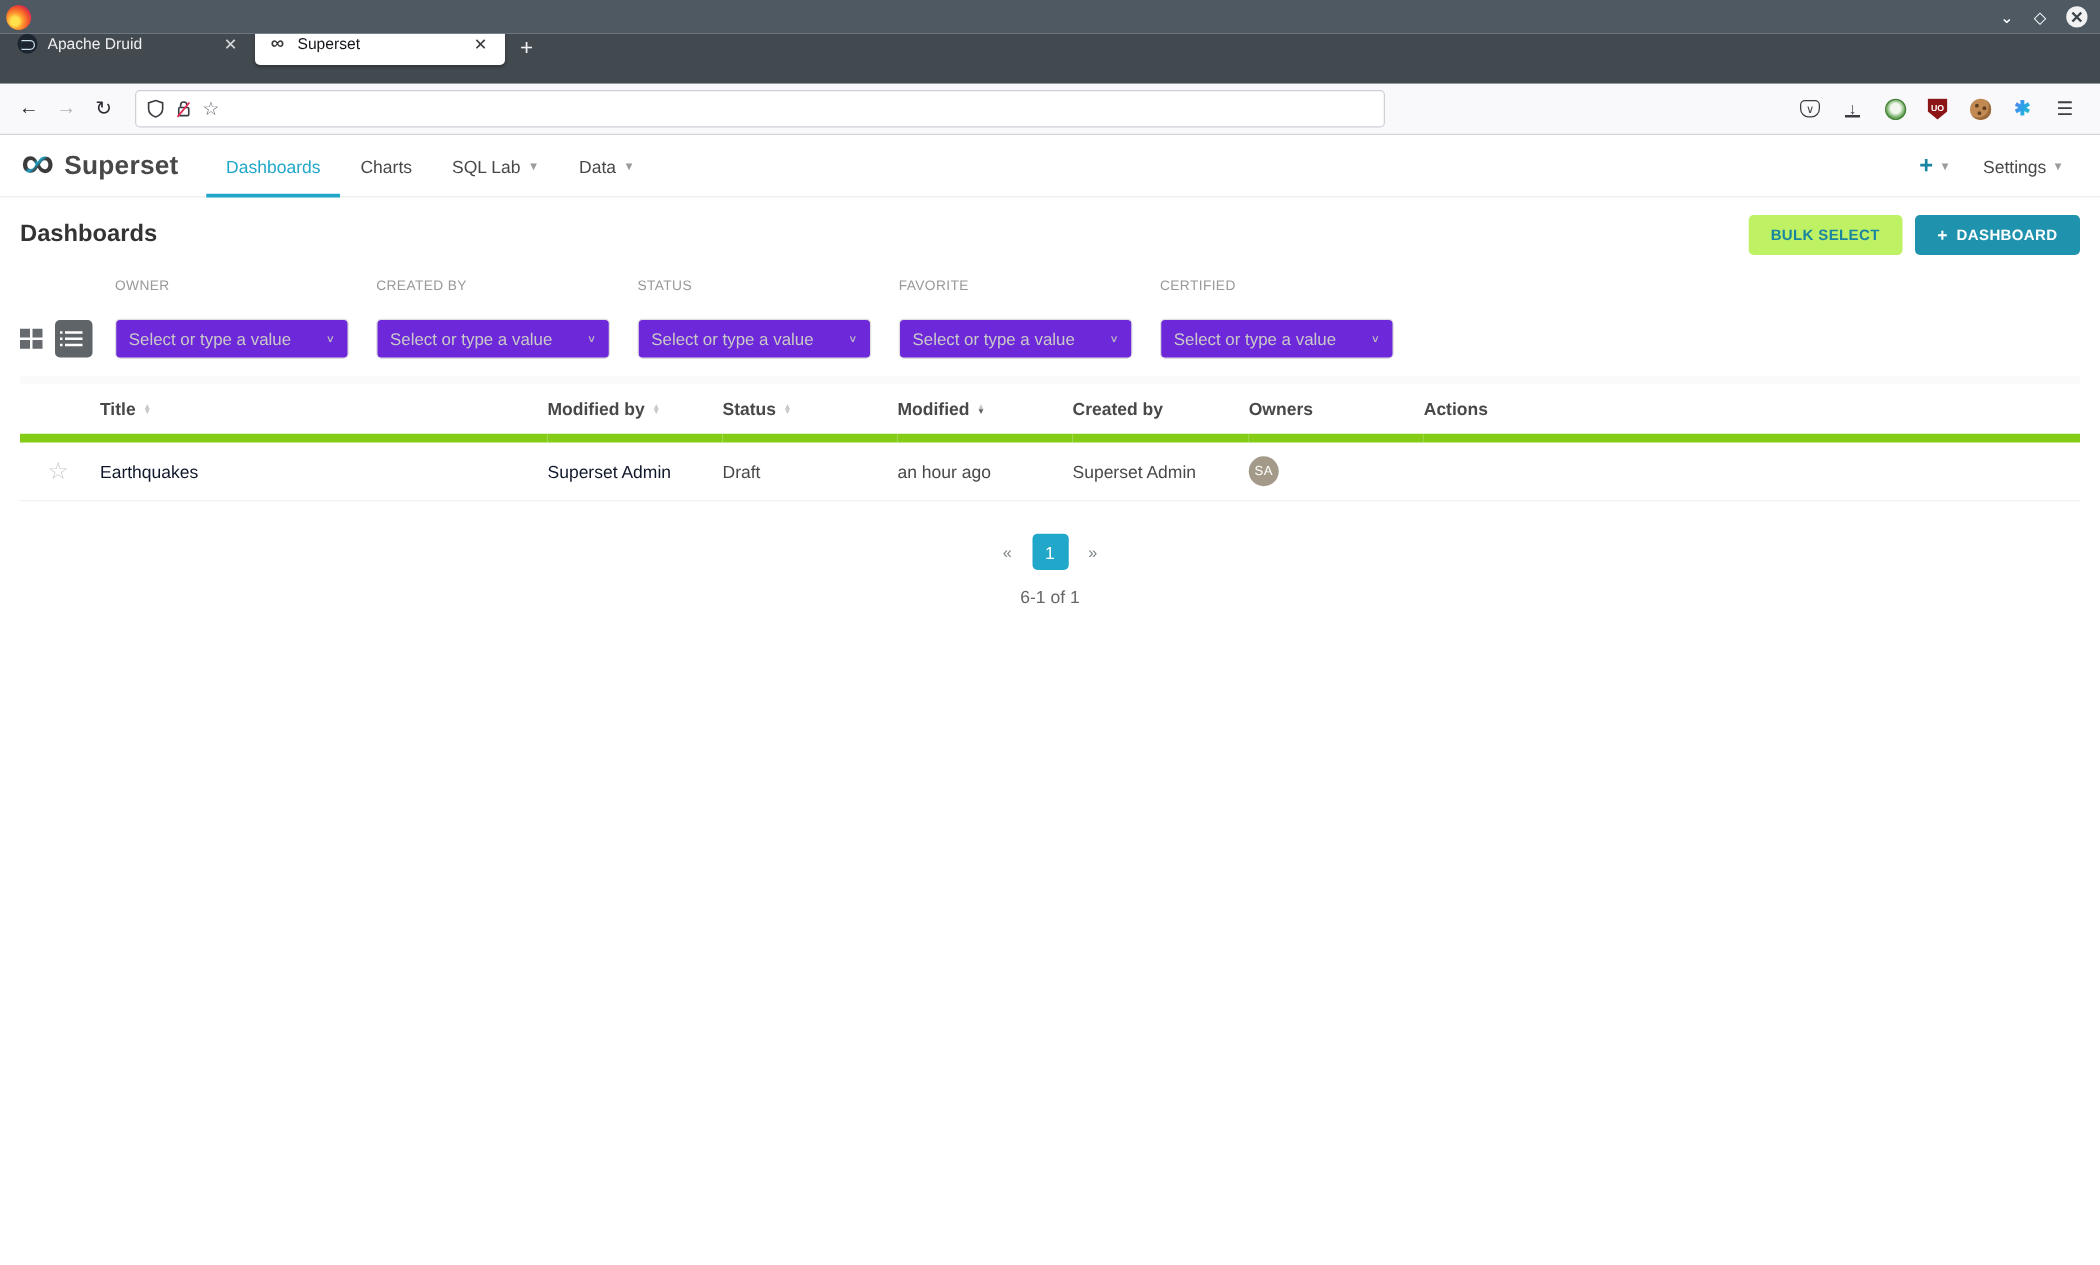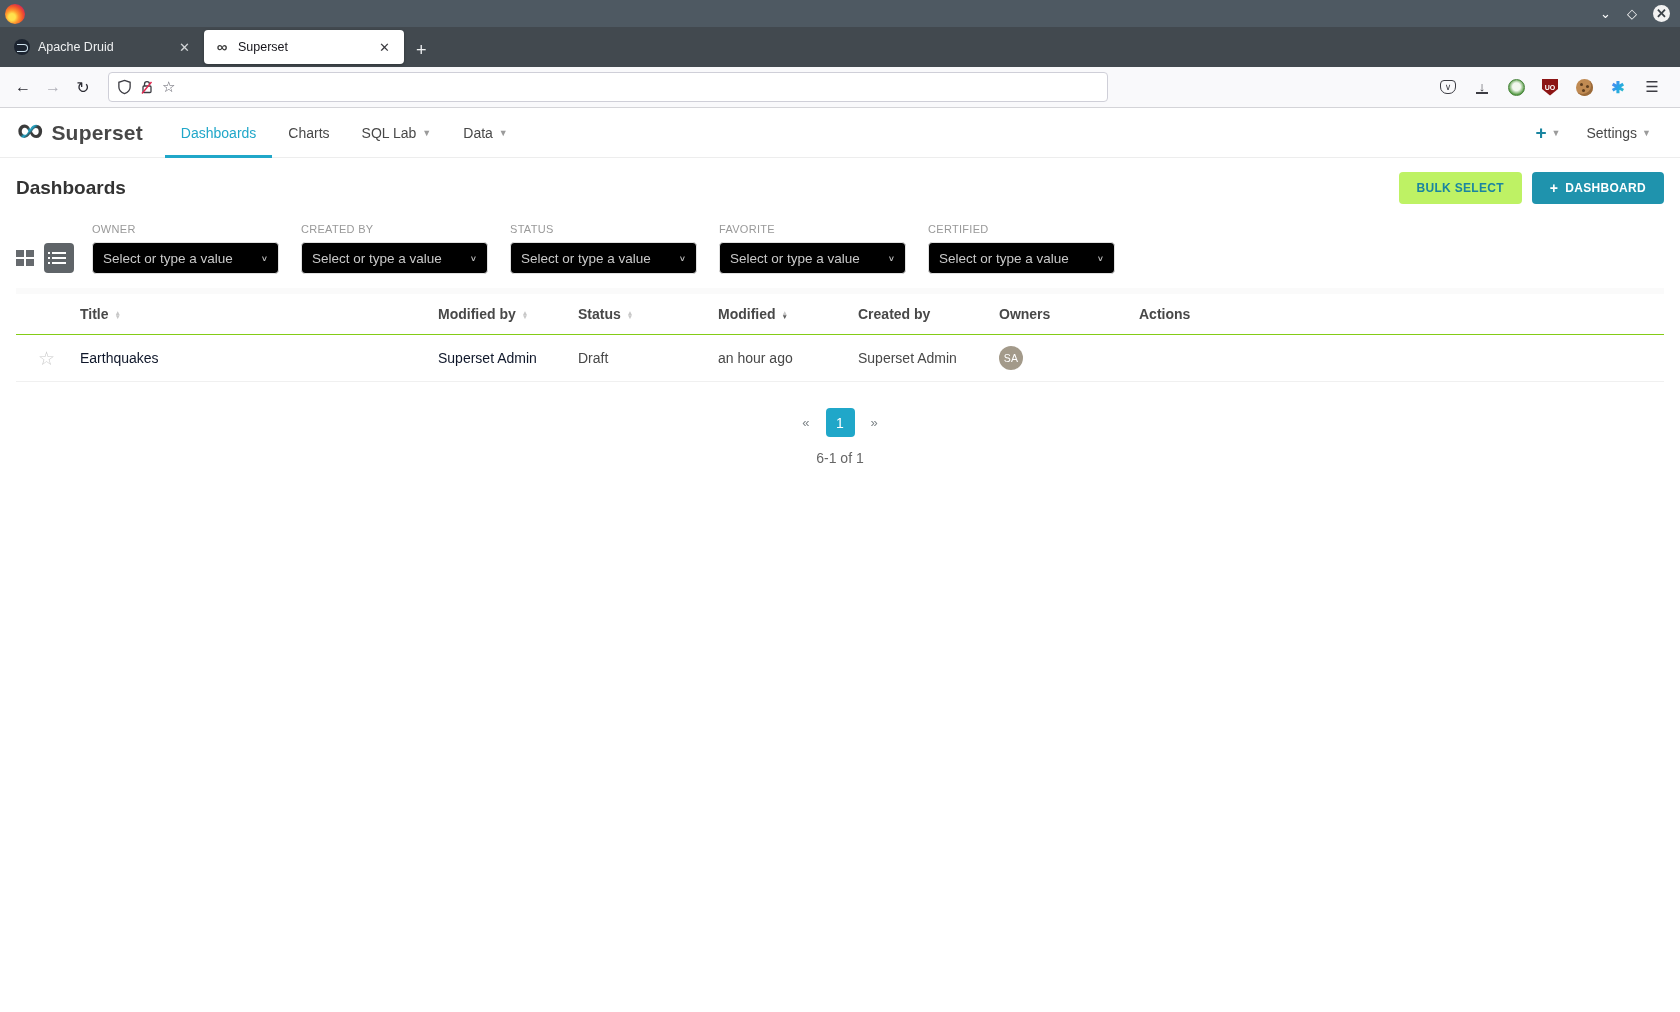--- a/index.html
+++ b/index.html
@@ -8,21 +8,21 @@
   
   .titlebar { height:27px; background:#4e5962; display:flex; align-items:center; position:relative; }
   .ff-logo { width:20px; height:20px; border-radius:50%; margin-left:5px;
              background:radial-gradient(circle at 35% 65%, #ffe14d 0 18%, #ff9a2e 35%, #f0512c 60%, #b5007f 95%); }
   .win-title { position:absolute; left:0; right:0; text-align:center; color:#e7eaec; font-size:13px; }
   .win-controls { margin-left:auto; display:flex; align-items:center; gap:16px; padding-right:10px; z-index:2; }
   .win-controls span { color:#ffffff; font-size:13px; line-height:1; cursor:default; }
   .close-circle { width:17px; height:17px; border-radius:50%; background:#f2f2f2; color:#3b4248 !important;
                   display:flex; align-items:center; justify-content:center; font-size:11px; font-weight:bold; }
 
-  .tabbar { height:40px; background:#42494f; display:flex; align-items:flex-end; padding:0 4px; }
+  .tabbar { height:40px; background:#42494f; display:flex; align-items:flex-end; padding:12px 4px; }
   .tab { height:34px; margin-bottom:3px; border-radius:4px; display:flex; align-items:center; padding:0 10px; width:200px; }
   .tab.inactive { color:#eef0f1; }
   .tab.active { background:#ffffff; color:#15141a; box-shadow:0 1px 3px rgba(0,0,0,.3); }
   .tab .favicon { width:16px; height:16px; margin-right:8px; flex:none; }
   .tab .tab-label { font-size:12.5px; flex:1; white-space:nowrap; overflow:hidden; }
   .tab .tab-close { font-size:13px; opacity:.85; padding:2px 4px; border-radius:3px; }
   .druid-fav { border-radius:50%; background:#1c2430; position:relative; }
   .druid-fav::after { content:""; position:absolute; left:3px; top:5px; width:10px; height:6px; border:1.5px solid #cfe3ef; border-left:none; border-radius:0 6px 6px 0; }
   .superset-fav { font-weight:bold; color:#3b3b3b; font-size:15px; line-height:16px; text-align:center; }
   .newtab-btn { color:#eef0f1; font-size:18px; padding:0 12px 6px 12px; }
@@ -75,33 +75,33 @@
 
   .filter-bar { display:flex; align-items:flex-end; padding:6px 16px 14px 16px; }
   .view-toggle { display:flex; align-items:center; gap:10px; margin-right:18px; height:32px; }
   .grid-ico { width:18px; height:16px; display:grid; grid-template-columns:8px 8px; grid-template-rows:7px 7px; gap:2px; }
   .grid-ico i { background:#666a6e; }
   .list-ico-wrap { width:30px; height:30px; border-radius:4px; background:#5f6468; display:flex; align-items:center; justify-content:center; }
   .list-ico { display:flex; flex-direction:column; gap:3px; }
   .list-ico i { display:block; width:14px; height:2px; background:#ffffff; position:relative; }
   .list-ico i::before { content:""; position:absolute; left:-4px; top:0; width:2px; height:2px; background:#ffffff; }
   .filter-group { width:187px; margin-right:22px; }
-  .filter-label { font-size:11px; color:#999999; letter-spacing:.3px; margin-bottom:7px; }
-  .filter-select { height:32px; border:1px solid #e0e0e0; border-radius:4px; background:#000000; display:flex; align-items:center; padding:0 10px; }
+  .filter-label { font-size:11px; color:#999999; letter-spacing:.3px; margin-bottom:20px; }
+  .filter-select { height:32px; border:1px solid #e0e0e0; border-radius:4px; background:#6d28d9; display:flex; align-items:center; padding:0 10px; }
   .filter-placeholder { flex:1; font-size:13.5px; color:#c9c9c9; white-space:nowrap; overflow:hidden; }
   .filter-chevron { font-size:10px; color:#c0c0c0; transform:scaleY(.8); }
   .search-group { margin-left:0; }
   .search-box { height:32px; border:1px solid #e0e0e0; border-radius:4px; display:flex; align-items:center; padding:0 9px; background:#fff; }
   .search-box .mag { font-size:13px; color:#b9b9b9; margin-right:6px; }
   .search-box input { border:none; outline:none; flex:1; font-size:13.5px; color:#444; font-family:inherit; background:transparent; }
   .search-box input::placeholder { color:#c9c9c9; }
 
   .table-wrap { margin:0 16px; border-top:6px solid #fafafa; }
   table { width:100%; border-collapse:collapse; table-layout:fixed; }
-  th { text-align:left; font-size:14px; font-weight:bold; color:#484848; padding:12px 8px 12px 0; border-bottom:1px solid #84cc16; }
+  th { text-align:left; font-size:14px; font-weight:bold; color:#484848; padding:12px 8px 12px 0; border-bottom:7px solid #84cc16; }
   td { font-size:14px; color:#484848; padding:11px 8px 11px 0; border-bottom:1px solid #f0f0f0; }
   .sort-ico { display:inline-flex; flex-direction:column; vertical-align:middle; margin-left:6px; line-height:4px; }
   .sort-ico span { font-size:6.5px; color:#c8c8c8; }
   .sort-ico span.active { color:#5f5f5f; }
   .fav-star { font-size:19px; color:#c9c9c9; padding-left:22px; display:inline-block; }
   a.cell-link { color:#0f172a; text-decoration:none; }
   .avatar { width:24px; height:24px; border-radius:50%; background:#a39a8a; color:#ffffff; font-size:10.5px; display:flex; align-items:center; justify-content:center; letter-spacing:.3px; }
 
   .pagination { display:flex; align-items:center; justify-content:center; gap:10px; margin-top:26px; }
   .pg-arrow { color:#7d8488; font-size:13px; padding:4px 6px; }

